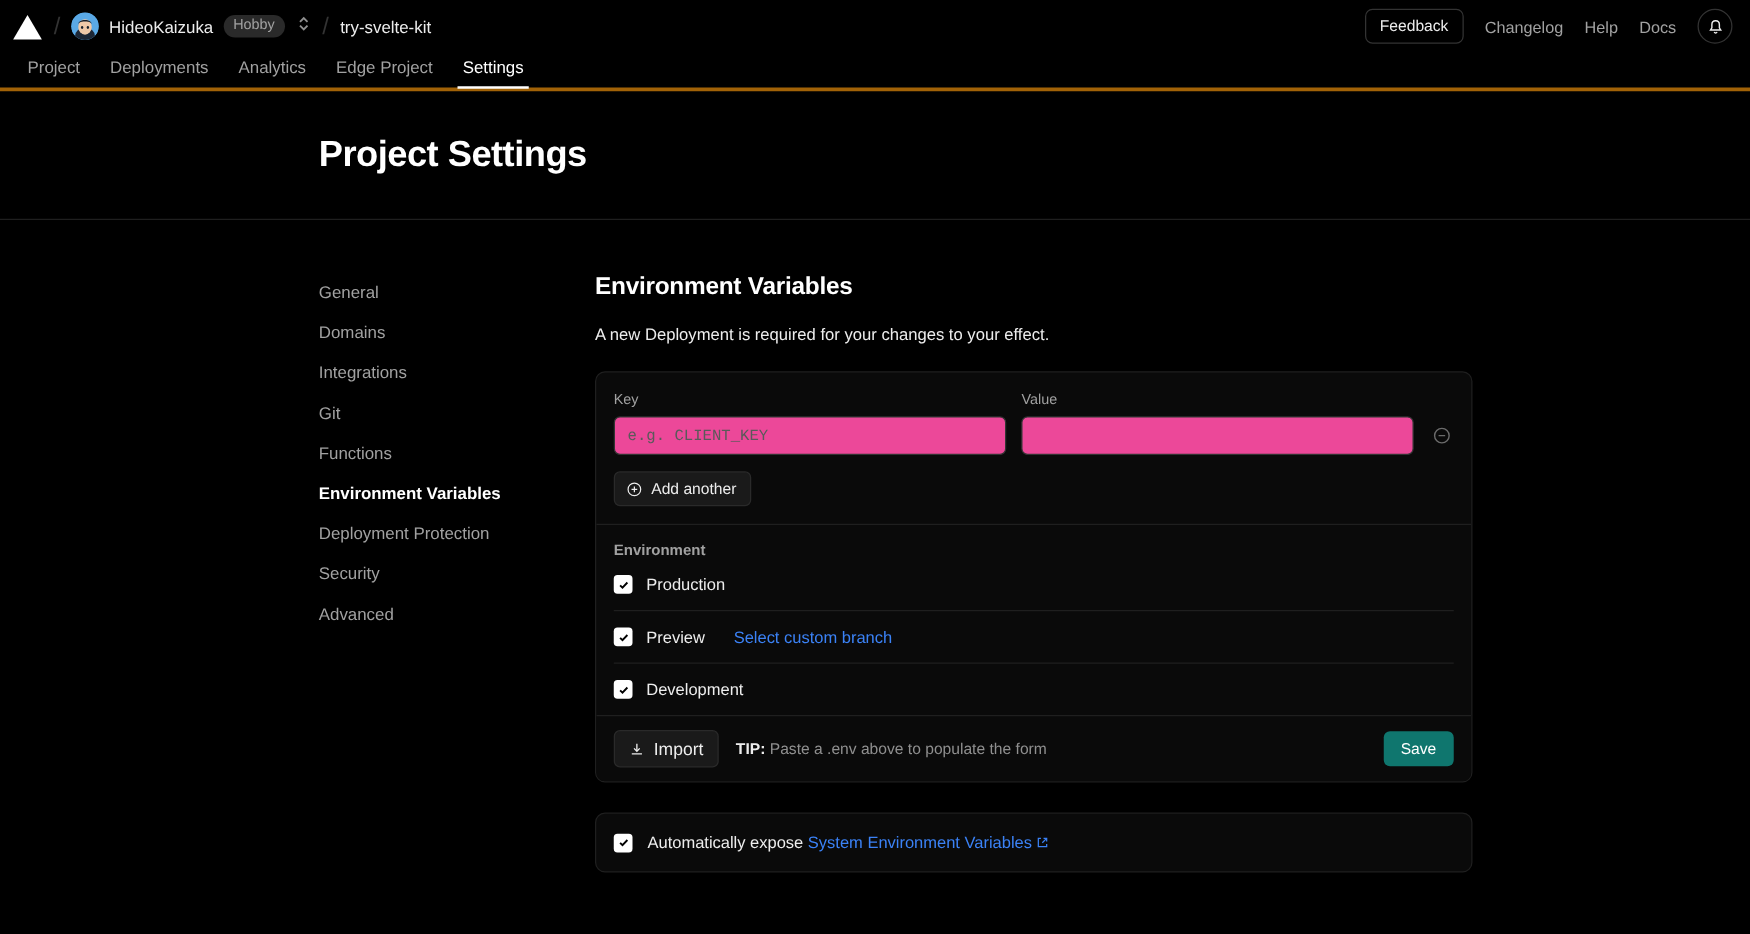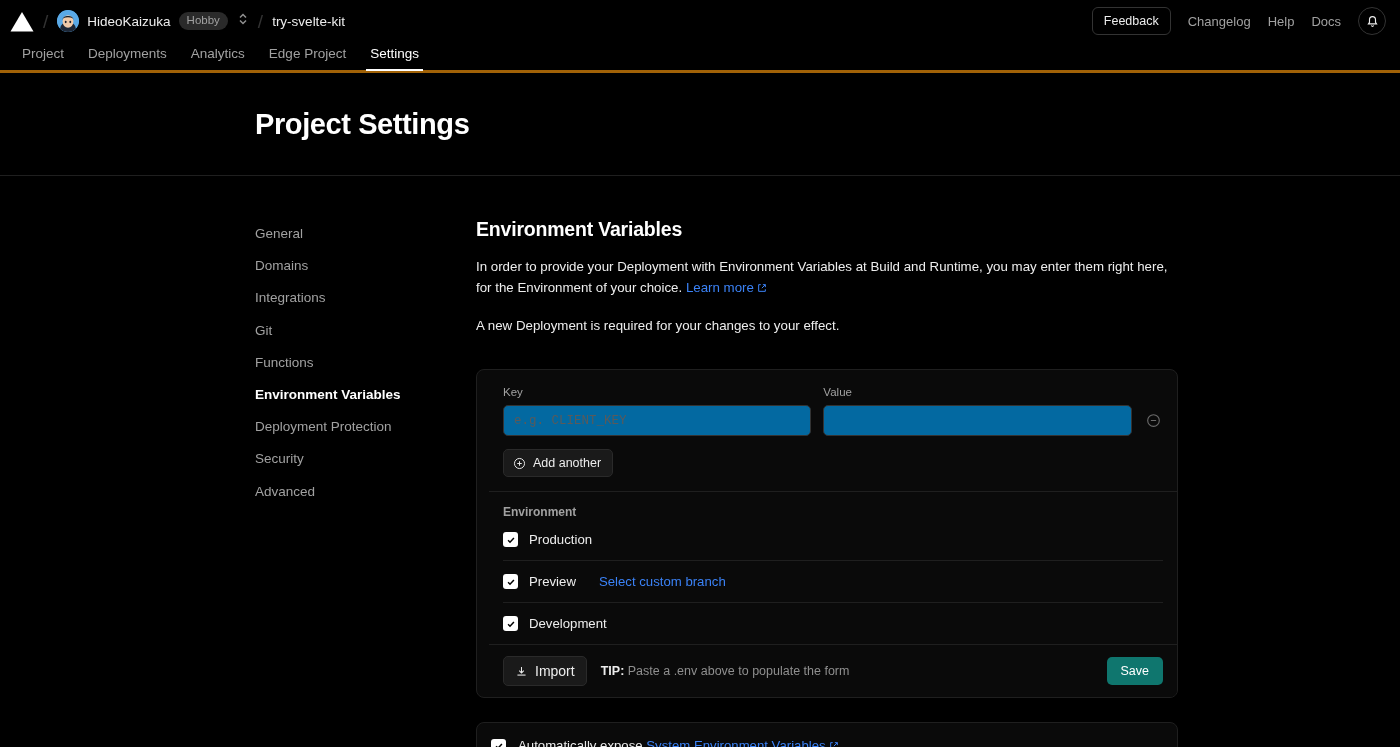--- a/index.html
+++ b/index.html
@@ -126,36 +126,35 @@
     color: #ededed;
     line-height: 1.58;
     max-width: 700px;
   }
   .link-blue { color: #3b82f6; text-decoration: none; cursor: pointer; }
   .ext-ico { display: inline-block; vertical-align: -1px; margin-left: 3px; }
   .main-note { margin-top: 19px; font-size: 13.3px; color: #ededed; }
 
   
   .card {
-    margin-top: 36px;
+    margin-top: 22px;
     border: 1px solid #1f1f1f;
     border-radius: 8px;
     background: #0a0a0a;
     overflow: hidden;
-    padding-left: 12px;
   }
   .card-body { padding: 16px 14px 14px 14px; }
   .kv-row { display: flex; align-items: flex-end; gap: 12px; }
   .kv-field { display: flex; flex-direction: column; }
   .kv-field.key { width: 320px; }
   .kv-field.value { width: 320px; }
   .kv-label { font-size: 11.5px; color: #a1a1a1; margin-bottom: 7px; }
   .kv-input {
     height: 31px;
-    background: #0369a1;
+    background: #ec4899;
     border: 1px solid #333333;
     border-radius: 5px;
     color: #ededed;
     font-size: 12.5px;
     padding: 0 10px;
     font-family: "Liberation Mono", monospace;
     outline: none;
     width: 100%;
   }
   .kv-input::placeholder { color: #5a5a5a; }
@@ -324,29 +323,20 @@
     <div class="side-item">Functions</div>
     <div class="side-item active">Environment Variables</div>
     <div class="side-item">Deployment Protection</div>
     <div class="side-item">Security</div>
     <div class="side-item">Advanced</div>
   </nav>
 
   <section class="main">
     <h2 class="main-title">Environment Variables</h2>
 
-    <p class="main-desc">
-      <span>In order to provide your Deployment with Environment Variables at Build and Runtime, you may enter them right here, for the Environment of your choice. </span><a class="link-blue">Learn more</a><span class="ext-ico">
-        <svg width="10" height="10" viewBox="0 0 12 12" fill="none" stroke="#3b82f6" stroke-width="1.2">
-          <path d="M4.5 2 H2 V10 H10 V7.5"></path>
-          <path d="M7 2 H10 V5"></path>
-          <path d="M10 2 L5.8 6.2"></path>
-        </svg>
-      </span>
-    </p>
 
     <p class="main-note">A new Deployment is required for your changes to your effect.</p>
 
     <div class="card">
       <div class="card-body">
         <div class="kv-row">
           <div class="kv-field key">
             <span class="kv-label">Key</span>
             <input class="kv-input" type="text" placeholder="e.g. CLIENT_KEY" style="">
           </div>

